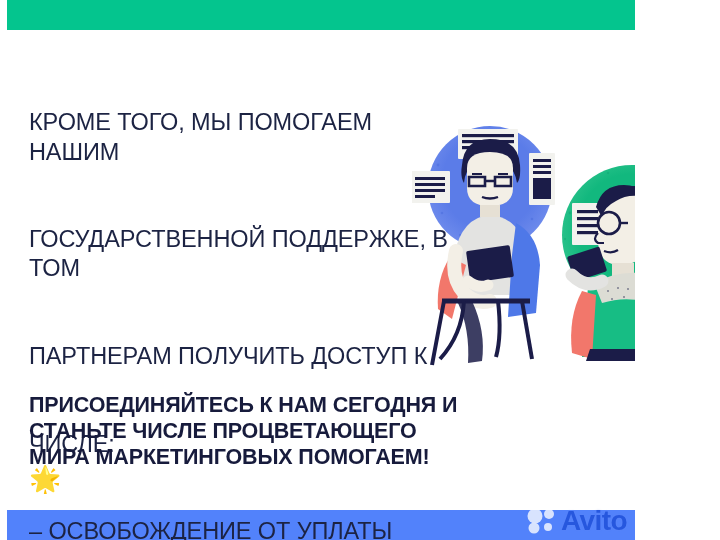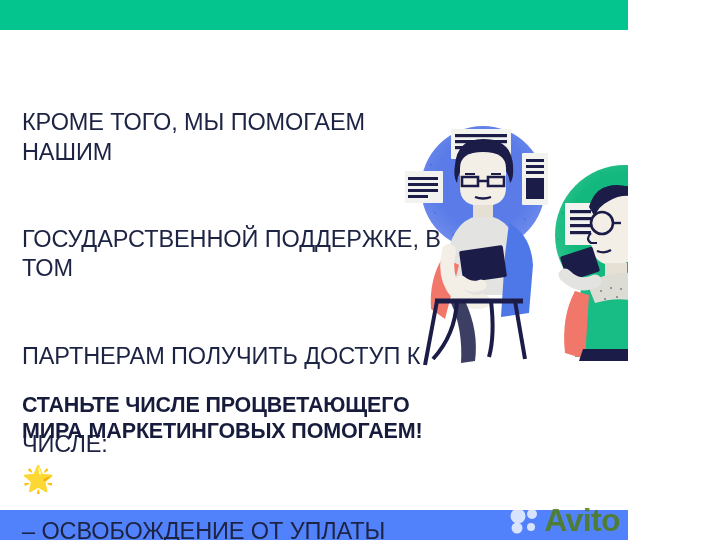--- a/index.html
+++ b/index.html
@@ -4,21 +4,21 @@
 <style>
   * { margin:0; padding:0; box-sizing:border-box; }
   html,body { width:720px; height:540px; }
   body {
     font-family: "Liberation Sans", sans-serif;
     background:#ffffff;
     overflow:hidden;
     position:relative;
   }
   #slide {
-    position:absolute; left:0; top:0; width:628px; height:540px;
+    position:absolute; left:7px; top:0; width:628px; height:540px;
     background:#ffffff; overflow:hidden;
   }
   
   .bar-top {
     position:absolute; left:0; top:0; width:720px; height:30px;
     background:#04C58E;
   }
   .bar-bottom {
     position:absolute; left:0; bottom:0; width:720px; height:30px;
     background:#5282FB;
@@ -55,21 +55,21 @@
   .illus { position:absolute; left:405px; top:105px; width:315px; height:300px; z-index:2; }
   .illus svg { display:block; }
   
   .watermark {
     position:absolute; right:8px; bottom:6px;
     display:flex; align-items:center; gap:5px;
     opacity:0.82; z-index:9;
   }
   .wm-dots { width:30px; height:26px; position:relative; }
   .wm-text {
-    font-size:32px; font-weight:700; color:#4d7c0f;
+    font-size:28px; font-weight:700; color:#1d4ed8;
     letter-spacing:-0.6px; line-height:27px;
     text-shadow:0 0 2px rgba(120,140,230,.35);
   }
 </style>
 </head>
 <body>
 
 <div id="slide">
 
   <div class="bar-top"></div>
@@ -247,20 +247,21 @@
     
     
     
     
     
     
     
   </div>
 
   <div class="cta">
+    <span class="ln">ПРИСОЕДИНЯЙТЕСЬ К НАМ СЕГОДНЯ И</span>
     <span class="ln">СТАНЬТЕ ЧИСЛЕ ПРОЦВЕТАЮЩЕГО</span>
     <span class="ln">МИРА МАРКЕТИНГОВЫХ ПОМОГАЕМ!</span>
   </div>
   <div class="star">🌟</div>
 
   <div class="bar-bottom"></div>
 
   <div class="watermark">
     <span class="wm-dots">
       <svg width="30" height="26" viewBox="0 0 30 26" xmlns="http://www.w3.org/2000/svg">

